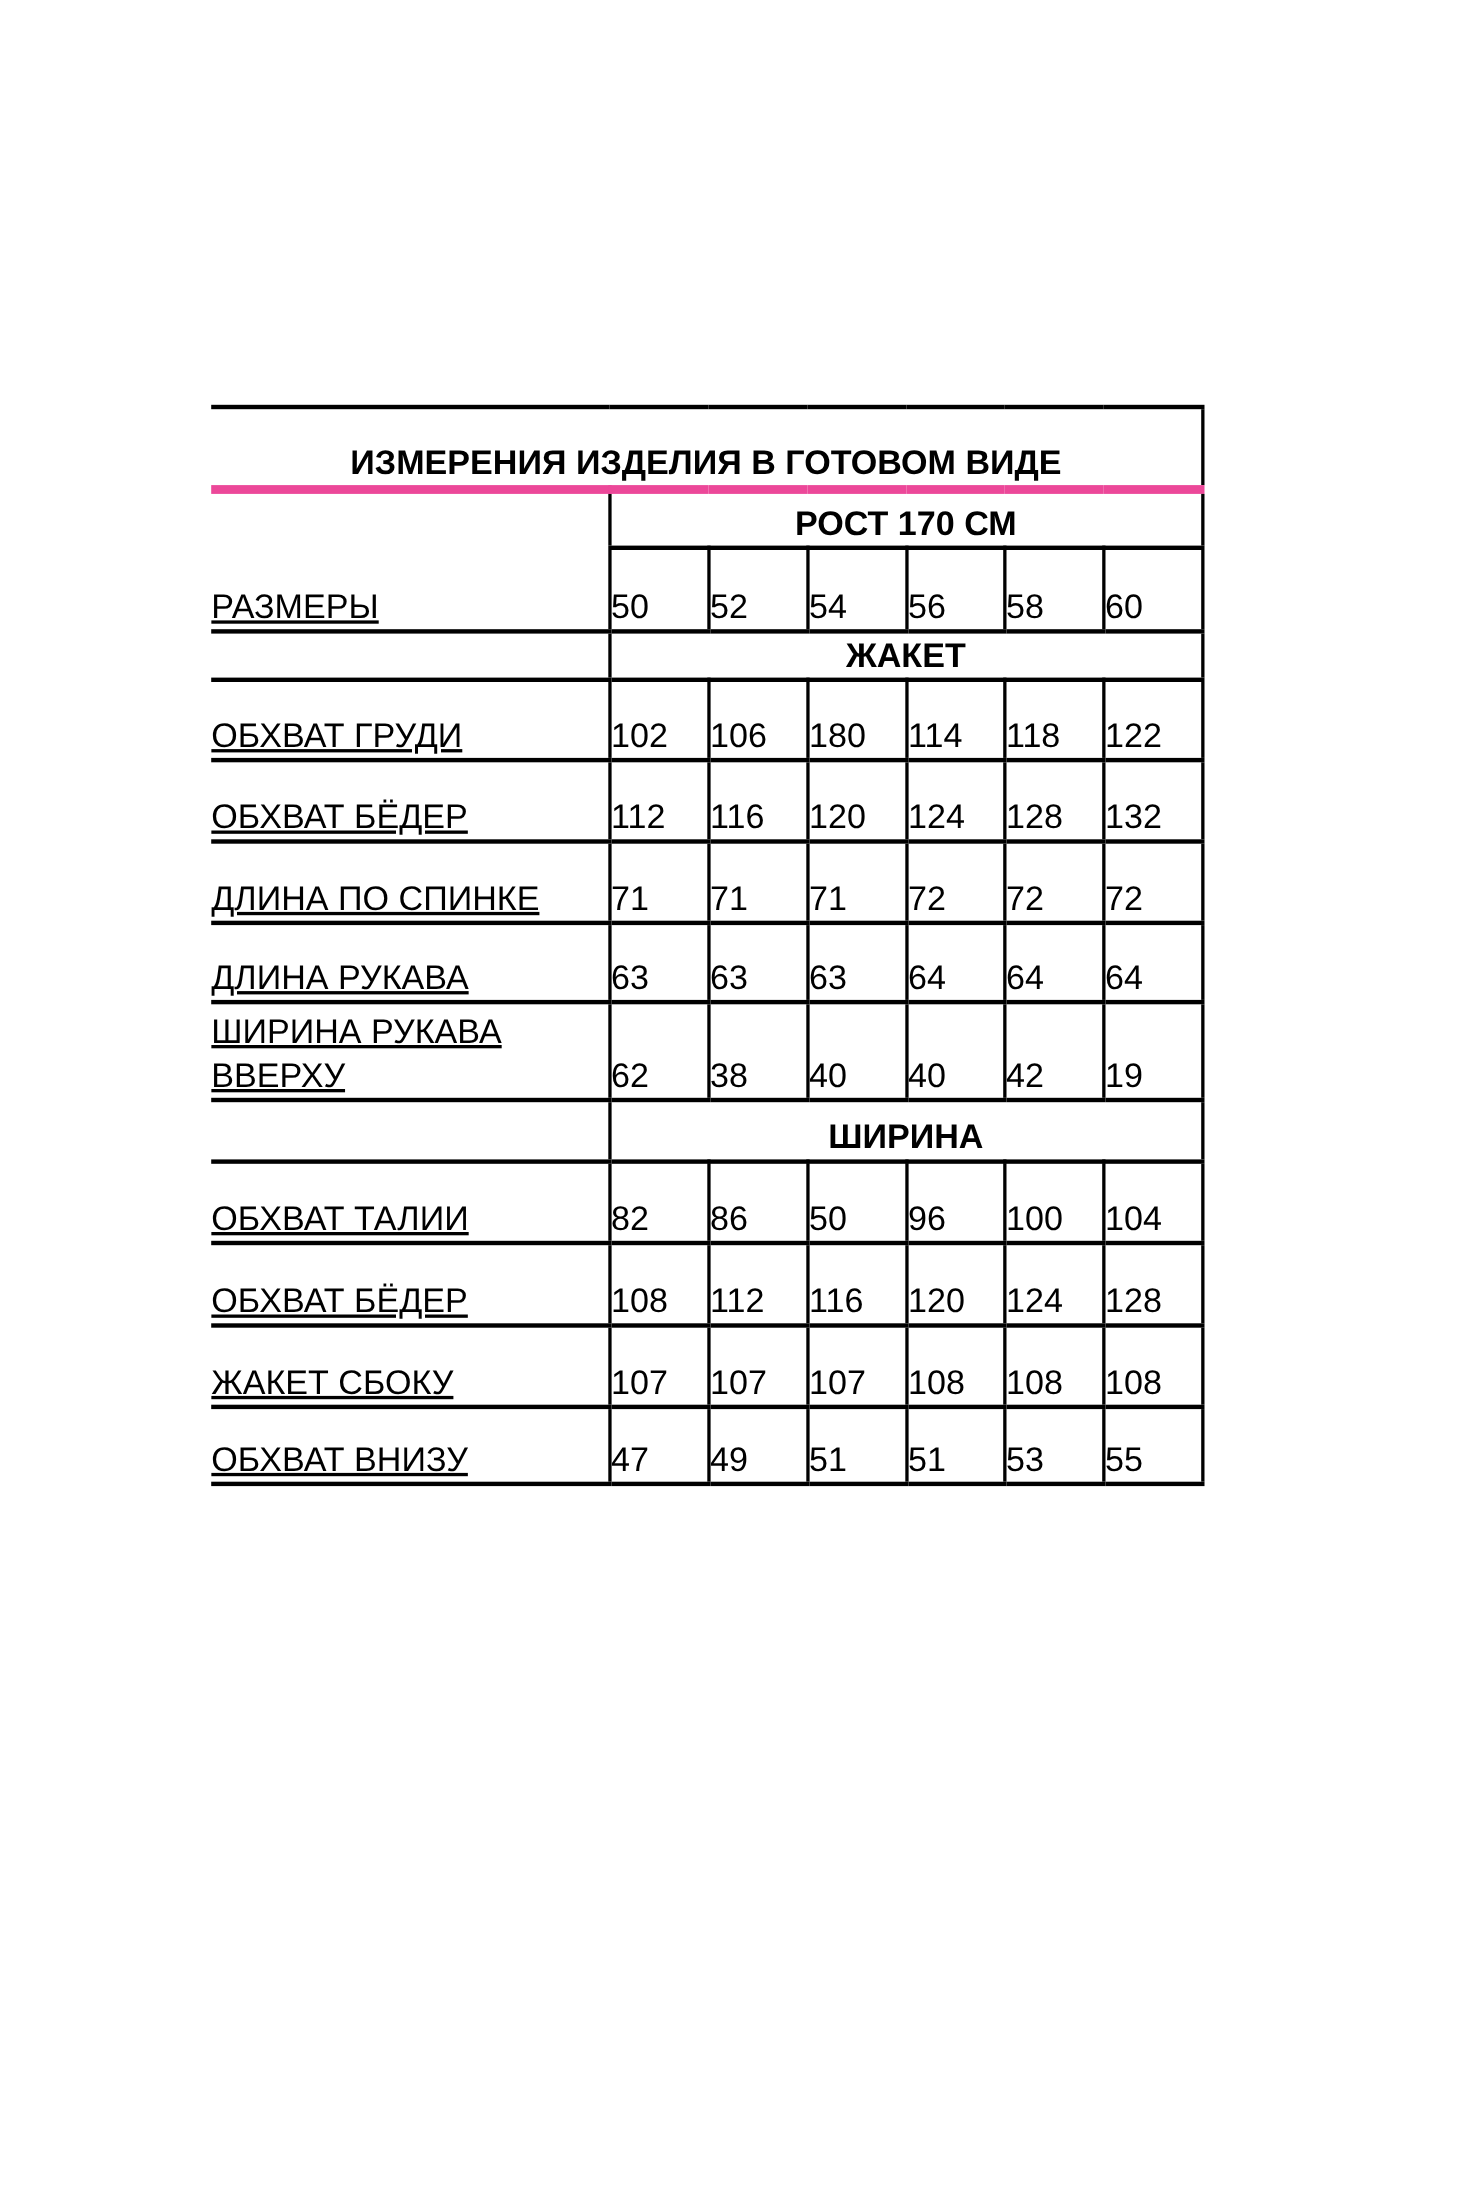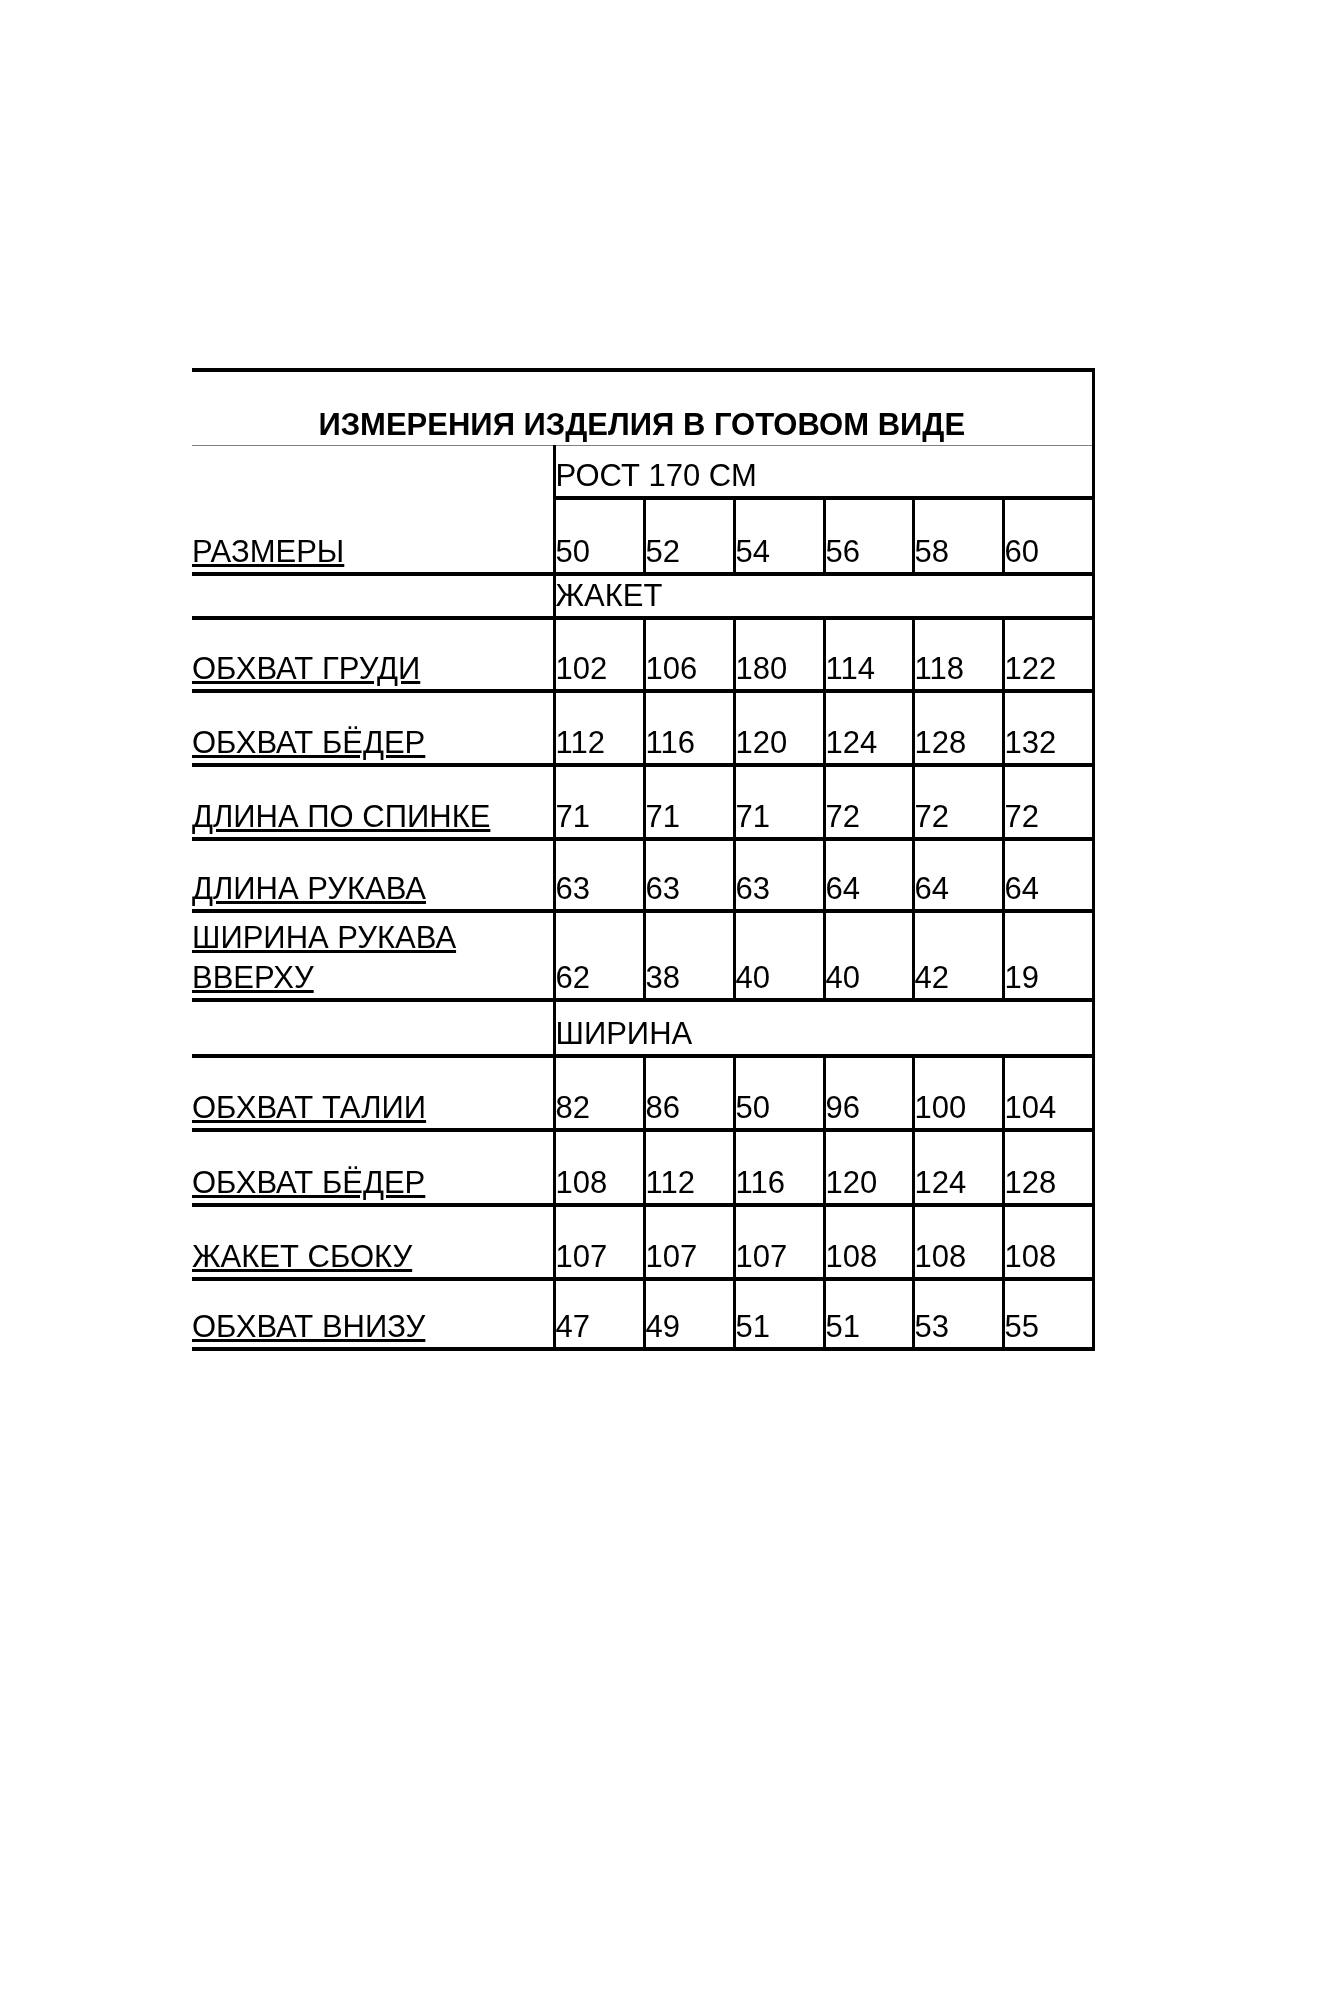--- a/index.html
+++ b/index.html
@@ -30,44 +30,45 @@
     line-height: 1.28;
     color: #000000;
     padding: 0;
     overflow: hidden;
   }
   td.t-title {
     font-size: 34px;
     font-weight: bold;
     text-align: center;
     border-top: 4px solid #000;
-    border-bottom: 1px solid #ec4899;
+    border-bottom: 8px solid #ec4899;
     border-right: 3px solid #000;
     padding-bottom: 9px;
   }
   td.lbl {
     text-align: left;
     border-right: 3px solid #000;
     border-bottom: 4px solid #000;
     padding: 0 4px 9px 3px;
     text-decoration: underline;
   }
   td.num {
     text-align: left;
     border-left: 3px solid #000;
     border-right: 3px solid #000;
     border-bottom: 4px solid #000;
     padding: 0 9px 9px 0;
   }
   td.span-head {
-    text-align: left;
+    text-align: center;
     border-left: 3px solid #000;
     border-right: 3px solid #000;
     border-bottom: 4px solid #000;
     padding-bottom: 4px;
+    font-weight: bold;
   }
 </style>
 </head>
 <body>
 
 <div class="page">
   <table class="size-table">
     <colgroup>
       <col style="width:362px">
       <col style="width:90px">

